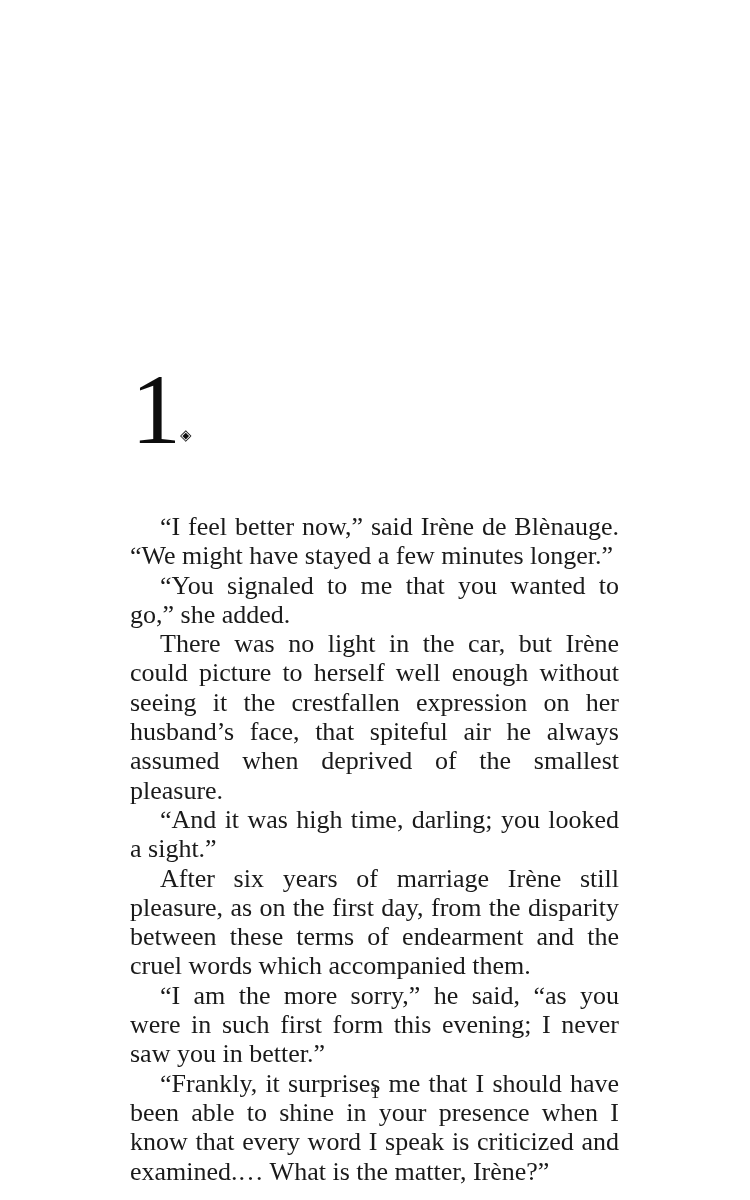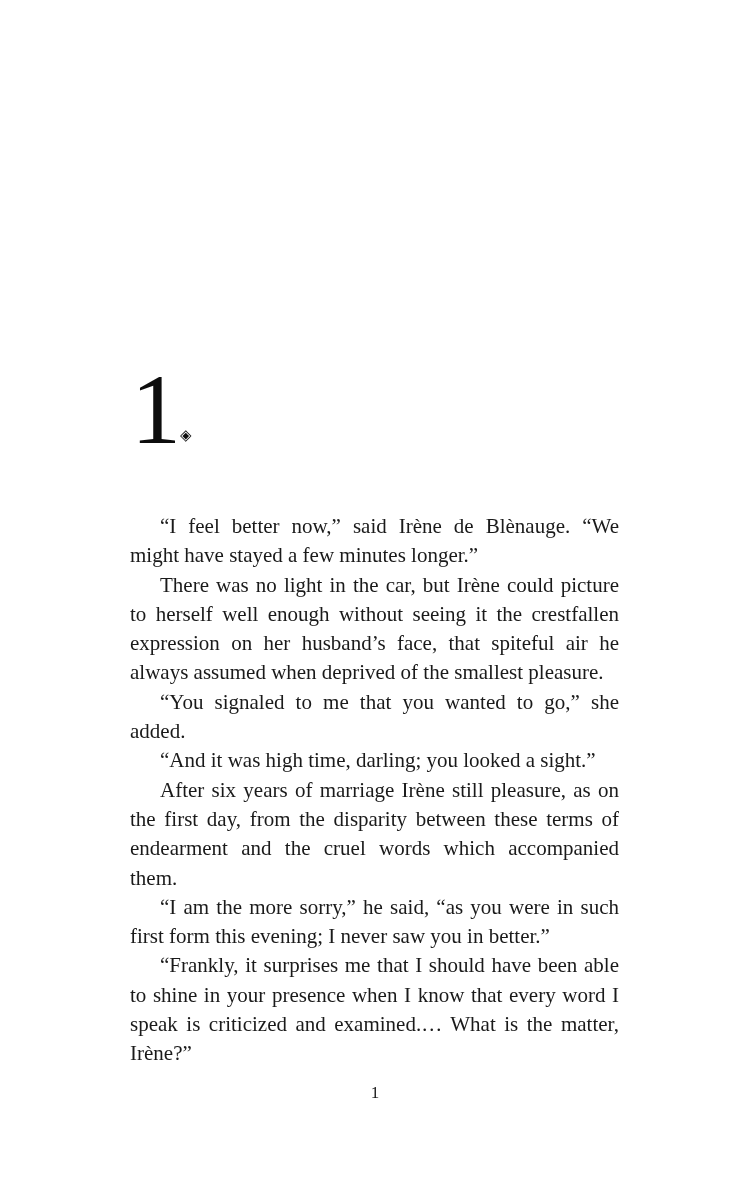--- a/index.html
+++ b/index.html
@@ -34,21 +34,21 @@
     font-family: "DejaVu Sans", sans-serif;
     font-size: 15px;
     line-height: 15px;
     color: #0d0d0d;
   }
   .body-text {
     position: absolute;
     left: 130px;
     top: 512px;
     width: 489px;
-    font-size: 21px;
+    font-size: 26px;
     line-height: 29.3px;
     text-align: justify;
     color: #1a1a1a;
   }
   .body-text p {
     text-indent: 30px;
     margin: 0;
   }
   .folio {
     position: absolute;
@@ -66,22 +66,22 @@
 
 <div class="page">
 
   <div class="chapter-heading">
     <span class="chapter-number">1</span>
     <span class="chapter-ornament">◈</span>
   </div>
 
   <div class="body-text">
       <p>“I feel better now,” said Irène de Blènauge. “We might have stayed a few minutes longer.”</p>
+      <p>“You signaled to me that you wanted to go,” she added.</p>
       <p>There was no light in the car, but Irène could picture to herself well enough without seeing it the crestfallen expression on her husband’s face, that spiteful air he always assumed when deprived of the smallest pleasure.</p>
-      <p>“You signaled to me that you wanted to go,” she added.</p>
       <p>“And it was high time, darling; you looked a sight.”</p>
       <p>After six years of marriage Irène still pleasure, as on the first day, from the disparity between these terms of endearment and the cruel words which accompanied them.</p>
       <p>“I am the more sorry,” he said, “as you were in such first form this evening; I never saw you in better.”</p>
       <p>“Frankly, it surprises me that I should have been able to shine in your presence when I know that every word I speak is criticized and examined.… What is the matter, Irène?”</p>
     </div>
 
   <div class="folio">1</div>
 
 </div>
 

